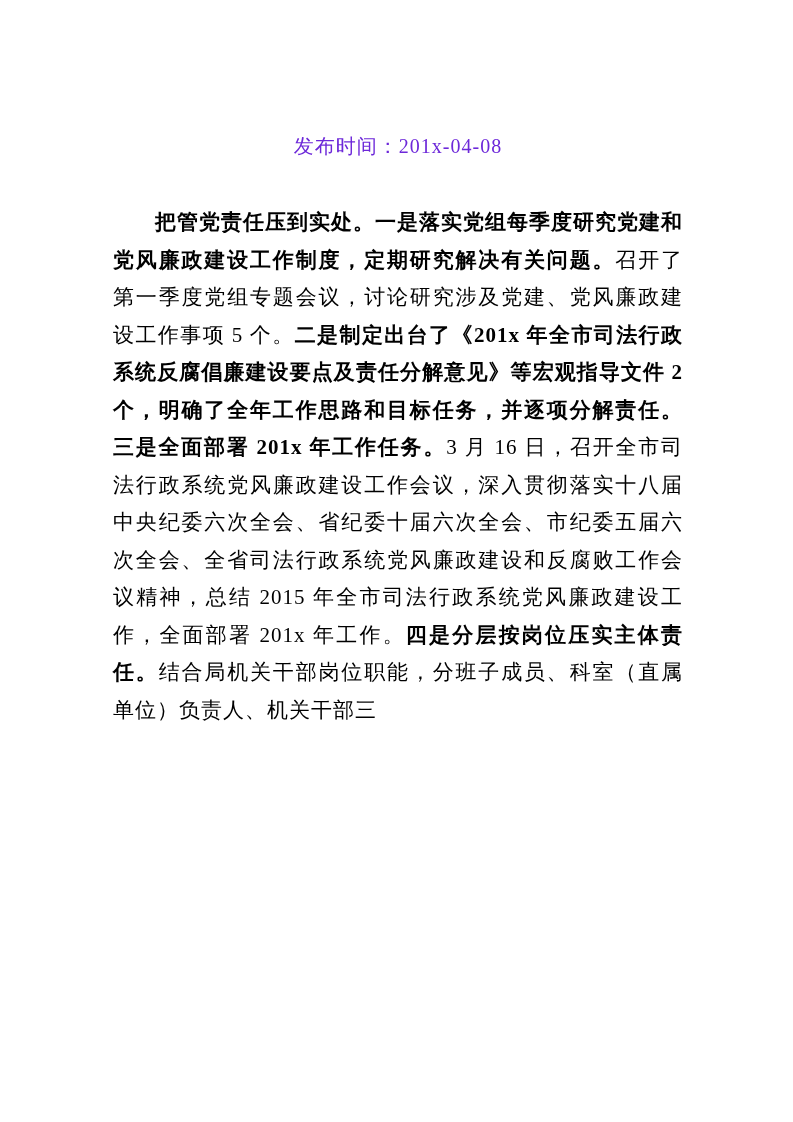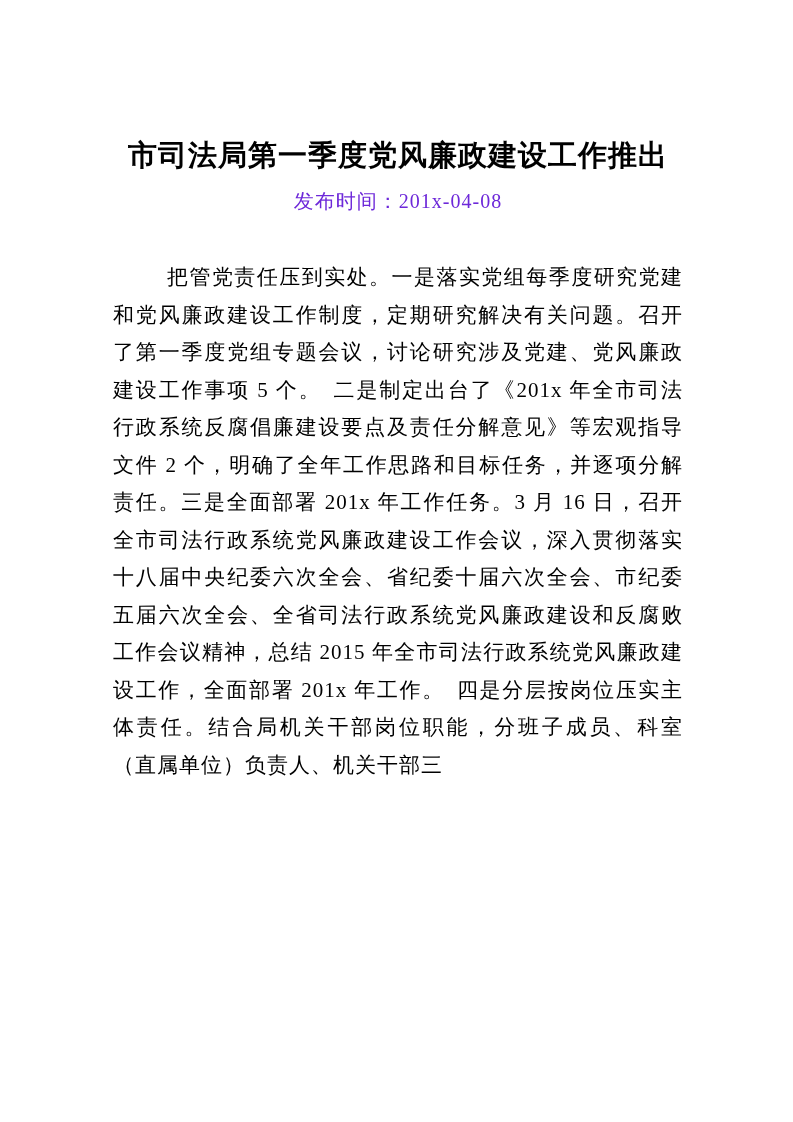--- a/index.html
+++ b/index.html
@@ -42,29 +42,28 @@
     text-align: justify;
     text-justify: inter-ideograph;
     letter-spacing: 1px;
     color: #000000;
   }
   .para {
     margin: 0;
     text-indent: 2em;
   }
   .run { font-weight: normal; }
-  .run.bold { font-weight: normal; margin-left: 12px; }
+  .run.bold { font-weight: bold; }
 </style>
 </head>
 <body>
 
 <div class="page">
 
   <div class="doc-title">
-    <div>市司法局第一季度党风廉政建设工作推出</div>
   </div>
 
   <div class="pub-date">发布时间：201x-04-08</div>
 
   <div class="doc-body">
 
 
     <p class="para"><span class="run bold">把管党责任压到实处。一是落实党组每季度研究党建和党风廉政建设工作制度，定期研究解决有关问题。</span><span class="run">召开了第一季度党组专题会议，讨论研究涉及党建、党风廉政建设工作事项 5 个。</span><span class="run bold">二是制定出台了《201x 年全市司法行政系统反腐倡廉建设要点及责任分解意见》等宏观指导文件 2 个，明确了全年工作思路和目标任务，并逐项分解责任。三是全面部署 201x 年工作任务。</span><span class="run">3 月 16 日，召开全市司法行政系统党风廉政建设工作会议，深入贯彻落实十八届中央纪委六次全会、省纪委十届六次全会、市纪委五届六次全会、全省司法行政系统党风廉政建设和反腐败工作会议精神，总结 2015 年全市司法行政系统党风廉政建设工作，全面部署 201x 年工作。</span><span class="run bold">四是分层按岗位压实主体责任。</span><span class="run">结合局机关干部岗位职能，分班子成员、科室（直属单位）负责人、机关干部三</span></p>
 
   </div>

